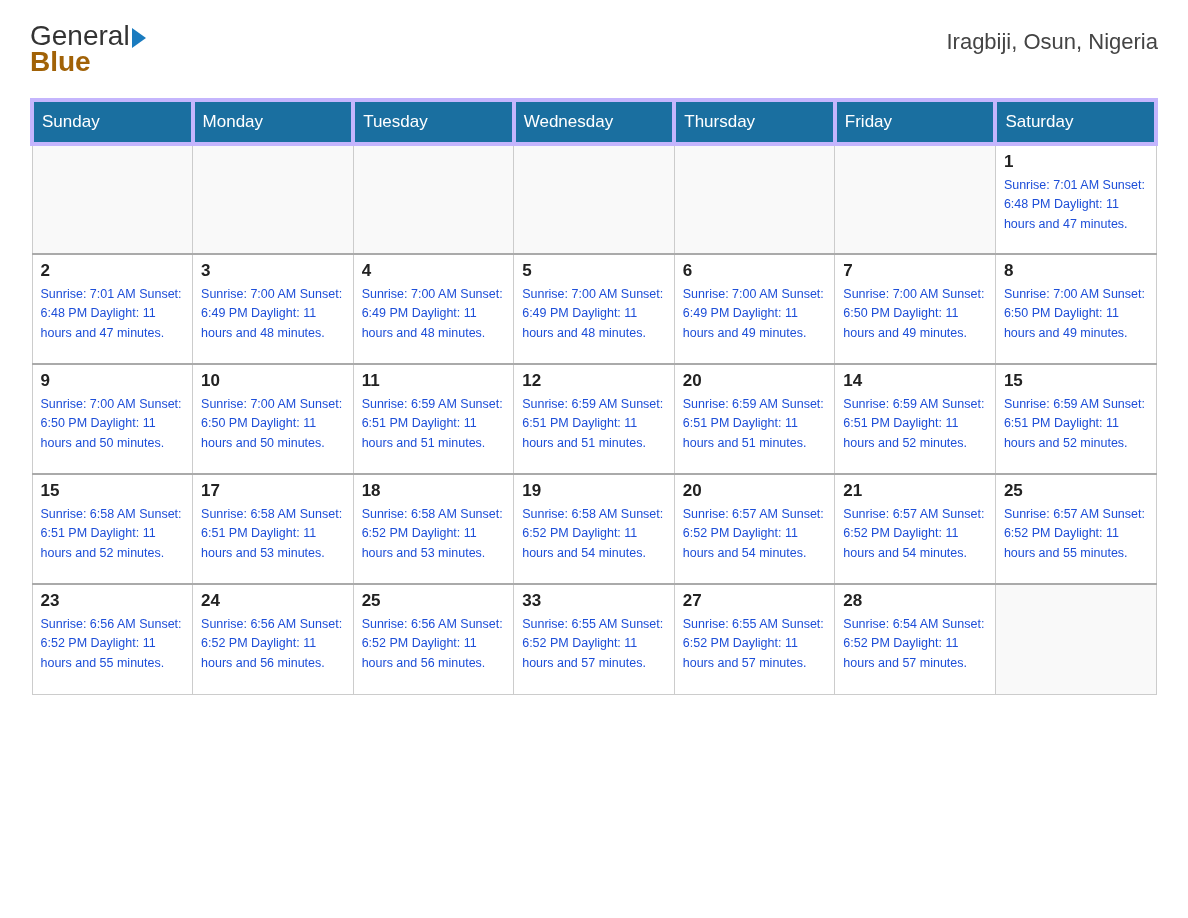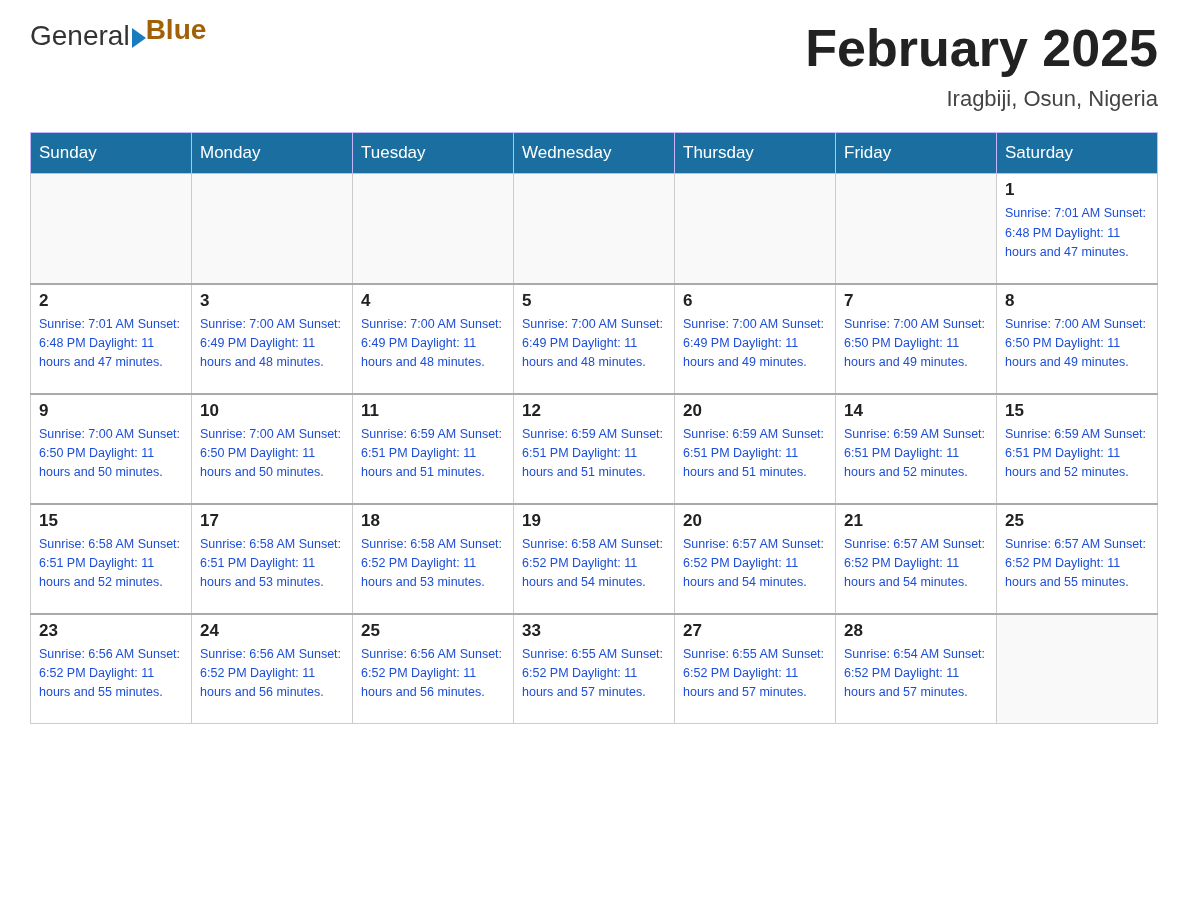--- a/index.html
+++ b/index.html
@@ -25,20 +25,21 @@
       width: 0;
       height: 0;
       border-left: 14px solid #1a7bbf;
       border-top: 10px solid transparent;
       border-bottom: 10px solid transparent;
       margin-left: 2px;
       margin-top: 4px;
     }
     .logo-wrapper {
       display: flex;
+      flex-direction: column;
     }
     .logo-top {
       display: flex;
       align-items: center;
     }
     .logo-bottom {
       color: #a16207;
       font-size: 28px;
       font-weight: bold;
       margin-top: -6px;
@@ -62,21 +63,21 @@
       border-collapse: collapse;
       border: 1px solid #ccc;
     }
     .calendar th {
       background-color: #1a6fa0;
       color: #fff;
       font-size: 17px;
       font-weight: normal;
       padding: 10px 8px;
       text-align: left;
-      border: 1px solid #c4b5fd;
+      border: 4px solid #c4b5fd;
     }
     .calendar td {
       vertical-align: top;
       border: 1px solid #ccc;
       padding: 6px 8px;
       width: 14.28%;
       min-height: 110px;
       height: 110px;
     }
     .day-number {
@@ -102,21 +103,20 @@
 
 <div class="header">
   <div class="logo-wrapper">
     <div class="logo-top">
       <span class="logo-text">General</span>
       <div class="logo-arrow"></div>
     </div>
     <div class="logo-bottom">Blue</div>
   </div>
   <div class="title-area">
-    <div class="month-title">February 2025</div>
     <div class="location">Iragbiji, Osun, Nigeria</div>
   </div>
 </div>
 
 <table class="calendar">
   <thead>
     <tr>
     <th>Sunday</th>
         <th>Monday</th>
         <th>Tuesday</th>

